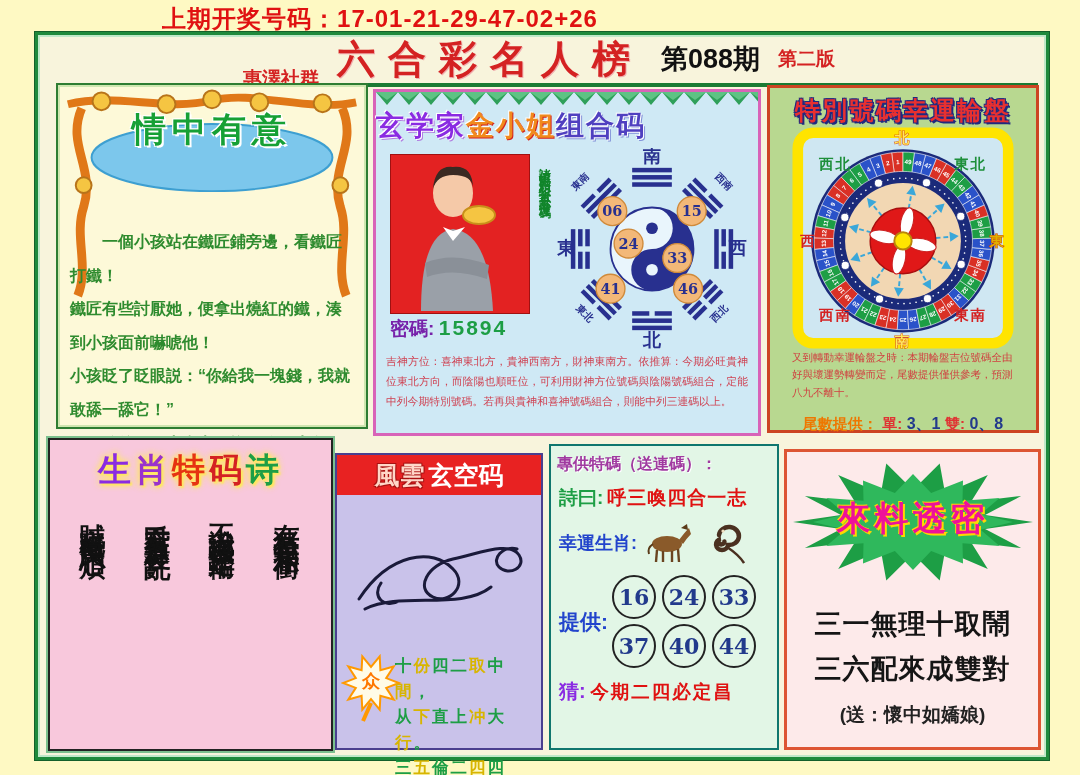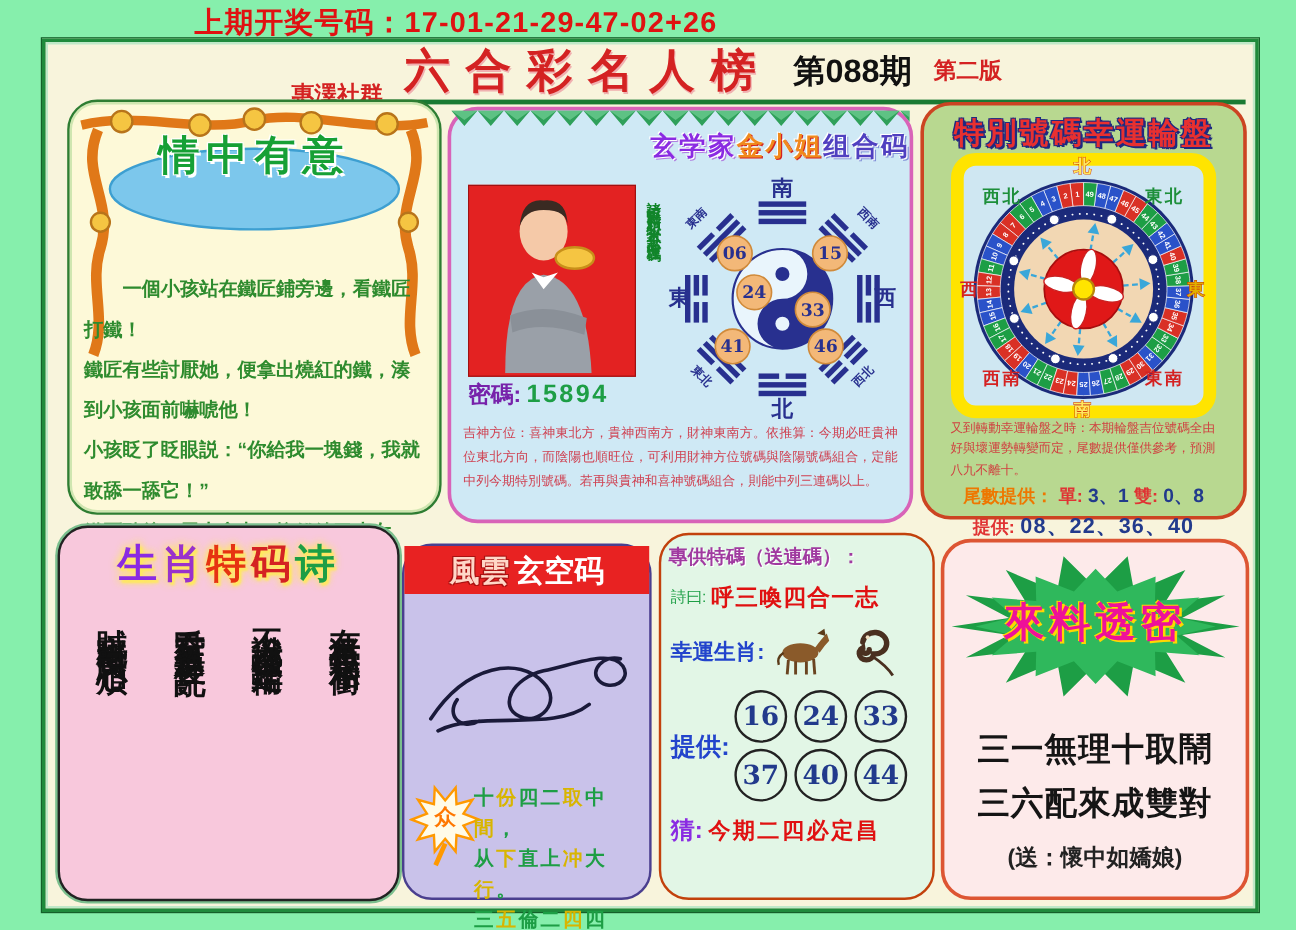--- a/index.html
+++ b/index.html
@@ -1,47 +1,47 @@
 <!DOCTYPE html>
 <html><head>
 <meta charset="utf-8">
 <style>
   html,body{margin:0;padding:0;background:#ffffff;}
-  .page{position:relative;width:1080px;height:775px;background:#86efac;overflow:hidden;
+  .page{position:relative;width:1080px;height:775px;background:#fef9c3;overflow:hidden;
         font-family:"Liberation Sans","DejaVu Sans",sans-serif;}
   .topline{position:absolute;left:0;top:3px;width:760px;text-align:center;
            font-size:24px;font-weight:bold;color:#e01111;letter-spacing:1px;}
   .frame{position:absolute;left:35px;top:32px;width:1008px;height:722px;background:#f8f4dc;
          border:3px solid #1f8a3c;box-shadow:inset 0 0 0 2px #bfe8c8,0 0 0 1px #14602a;}
   .hdr{position:absolute;left:0;top:2px;right:6px;height:44px;display:flex;align-items:center;
        justify-content:center;gap:18px;}
   .hdr .brand{font-size:19px;font-weight:bold;color:#d42222;margin-top:40px;}
   .hdr .big{font-family:"DejaVu Serif","Liberation Serif",serif;font-size:38px;font-weight:bold;
             color:#d42222;letter-spacing:13px;text-shadow:1px 1px 0 #f0b0b0;}
   .hdr .issue{font-size:27px;font-weight:bold;color:#111;}
   .hdr .edition{font-size:19px;font-weight:bold;color:#d42222;}
   .hdr-rule{position:absolute;left:232px;right:8px;top:48px;height:4px;background:#1a7a33;}
-  .panel{position:absolute;box-sizing:border-box;border-radius:25px;}
+  .panel{position:absolute;box-sizing:border-box;}
   
   .p-story{left:18px;top:48px;width:312px;height:346px;background:#fdf9d8;
            border:2px solid #2e7d32;box-shadow:inset 0 0 0 2px #cfe6b0;}
   .story-decor{position:absolute;left:0;top:0;width:100%;height:230px;pointer-events:none;}
   .story-title{position:absolute;top:22px;width:100%;text-align:center;font-size:34px;font-weight:bold;
       font-family:"DejaVu Serif","Liberation Serif",serif;color:#16a035;letter-spacing:6px;
       text-shadow:-1px -1px 0 #fff,1px -1px 0 #fff,-1px 1px 0 #fff,2px 2px 0 #fff;}
   .story-sub{position:absolute;top:92px;width:100%;text-align:center;font-size:30px;font-weight:bold;
       font-family:"DejaVu Serif","Liberation Serif",serif;color:#111;letter-spacing:8px;}
   .story-body{position:absolute;top:140px;left:12px;right:12px;font-size:16px;color:#2e8b2e;
       line-height:2.1;font-weight:bold;}
   .story-body p{margin:0;}
   .story-body p.first{text-indent:2em;}
   
   .p-combo{left:335px;top:54px;width:388px;height:347px;background:#cfe9f5;border:3px solid #d863b8;}
   .zigzag{position:absolute;left:0;top:0;width:100%;height:14px;}
-  .combo-title{position:absolute;top:15px;width:100%;text-align:right;font-size:22px;font-weight:bold;
+  .combo-title{position:absolute;top:15px;width:100%;text-align:left;font-size:28px;font-weight:bold;
       letter-spacing:2px;font-family:"DejaVu Serif","Liberation Serif",serif;}
   .combo-title .t1{color:#8a2be2;text-shadow:-1px -1px 0 #fff,1px 1px 0 #fff,2px 2px 0 #b080e0;}
   .combo-title .t2{color:#f08a1d;text-shadow:-1px -1px 0 #fff,1px 1px 0 #d42222;}
   .combo-title .t3{color:#5040c0;text-shadow:-1px -1px 0 #fff,1px 1px 0 #fff,2px 2px 0 #8090d8;}
   .photo{position:absolute;left:14px;top:62px;width:138px;height:158px;background:#e32222;
       border:1px solid #a01111;overflow:hidden;}
   .pw{position:absolute;left:14px;top:224px;width:170px;font-weight:bold;}
   .pw .lab{color:#7722aa;font-size:19px;}
   .pw .val{color:#1d9e45;font-size:21px;letter-spacing:2px;}
   .vnote{position:absolute;left:160px;top:66px;height:175px;writing-mode:vertical-rl;
@@ -50,21 +50,21 @@
   .combo-footer{position:absolute;left:10px;right:10px;top:260px;font-size:10.8px;color:#cf4252;
       line-height:1.85;text-align:justify;}
   
   .p-wheel{left:729px;top:50px;width:272px;height:348px;background:#b8d890;border:3px solid #cc4422;
       display:flex;flex-direction:column;align-items:center;}
   .rtitle{margin:6px 12px 0;font-size:25px;font-weight:900;color:#e83030;letter-spacing:2px;
       font-family:"DejaVu Serif","Liberation Serif",serif;
       text-shadow:1px 1px 0 #202a80,-1px -1px 0 #202a80,1px -1px 0 #202a80,-1px 1px 0 #202a80,2px 2px 0 #202a80;}
   .wheel-wrap{width:222px;height:222px;}
   .wnote{margin:0 22px;font-size:10.5px;color:#d04040;line-height:1.65;}
-  .tail-line,.prov-line{margin-top:2px;font-weight:bold;}
+  .tail-line,.prov-line{margin-top:13px;font-weight:bold;}
   .tail-line .tl{color:#ee7700;font-size:15px;}
   .tail-line .lab,.prov-line .lab{color:#e03333;font-size:15px;}
   .tail-line .val{color:#223a8c;font-size:16px;}
   .prov-line .val{color:#223a8c;font-size:18px;letter-spacing:1px;}
   
   .p-poem{left:10px;top:403px;width:285px;height:313px;background:#f8c8dc;border:2px solid #222;
       box-shadow:0 0 0 2px #7bbf8e;}
   .poem-title{margin-top:8px;text-align:center;font-size:33px;font-weight:bold;letter-spacing:4px;
       font-family:"DejaVu Serif","Liberation Serif",serif;
       text-shadow:0 0 7px #ffe95e,0 0 7px #ffe95e,2px 2px 2px #ffe95e;}
@@ -77,25 +77,25 @@
   .xk-hdr{height:40px;background:#e82222;display:flex;align-items:center;justify-content:center;gap:4px;}
   .xk-hdr .w1{font-size:25px;font-weight:900;color:#ffd7c8;
       text-shadow:-1px -1px 0 #a81111,1px 1px 0 #a81111,1px -1px 0 #a81111,-1px 1px 0 #a81111;}
   .xk-hdr .w2{font-size:25px;font-weight:900;color:#fff;}
   .xk-scribble{position:absolute;left:4px;top:58px;width:200px;height:130px;}
   .xk-burst{position:absolute;left:4px;top:196px;width:62px;height:72px;}
   .xk-burst text{font-weight:bold;}
   .xk-poem{position:absolute;left:58px;top:198px;right:6px;font-size:16.5px;font-weight:bold;
       letter-spacing:2px;line-height:1.55;}
   
-  .p-sp{left:511px;top:409px;width:230px;height:306px;background:#e2f6e6;border:2px solid #c2410c;}
+  .p-sp{left:511px;top:409px;width:230px;height:306px;background:#e2f6e6;border:2px solid #0f766e;}
   .sp-hdr{margin:8px 6px 0;font-size:16px;font-weight:bold;color:#a03aa0;
       text-shadow:1px 1px 0 #fff;}
   .sp-row{margin:10px 8px 0;display:flex;align-items:center;gap:4px;}
-  .sp-poemlab{color:#1d9e45;font-weight:normal;font-size:13px;white-space:nowrap;}
+  .sp-poemlab{color:#1d9e45;font-weight:bold;font-size:19px;white-space:nowrap;}
   .sp-poem{color:#e01111;font-weight:900;font-size:19px;letter-spacing:1px;}
   .sp-zodlab{color:#2244cc;font-weight:bold;font-size:18px;white-space:nowrap;}
   .sp-provlab{color:#2244cc;font-weight:bold;font-size:21px;}
   .sp-circles{display:grid;grid-template-columns:repeat(3,44px);gap:5px 6px;}
   .numcirc{width:40px;height:40px;border:2.5px solid #222;border-radius:50%;display:flex;
       align-items:center;justify-content:center;font-family:"DejaVu Serif","Liberation Serif",serif;
       font-size:22px;font-weight:bold;color:#223a8c;background:transparent;}
   .sp-guess{margin:10px 8px 0;}
   .sp-guesslab{color:#8a2be2;font-weight:900;font-size:20px;}
   .sp-guesstxt{color:#e01111;font-weight:900;font-size:18.5px;letter-spacing:2px;}

